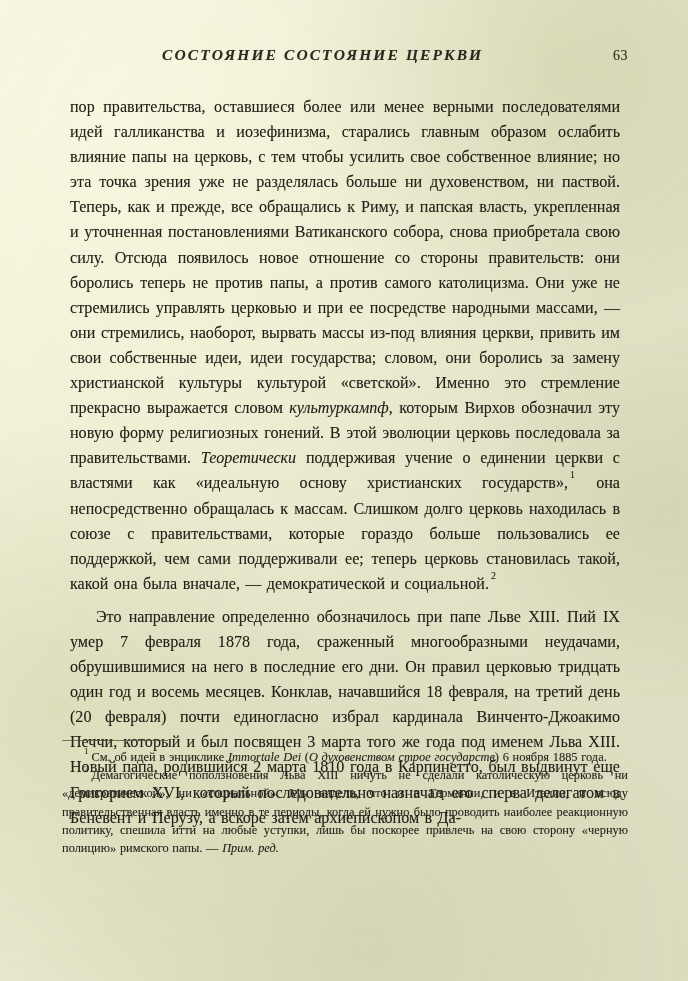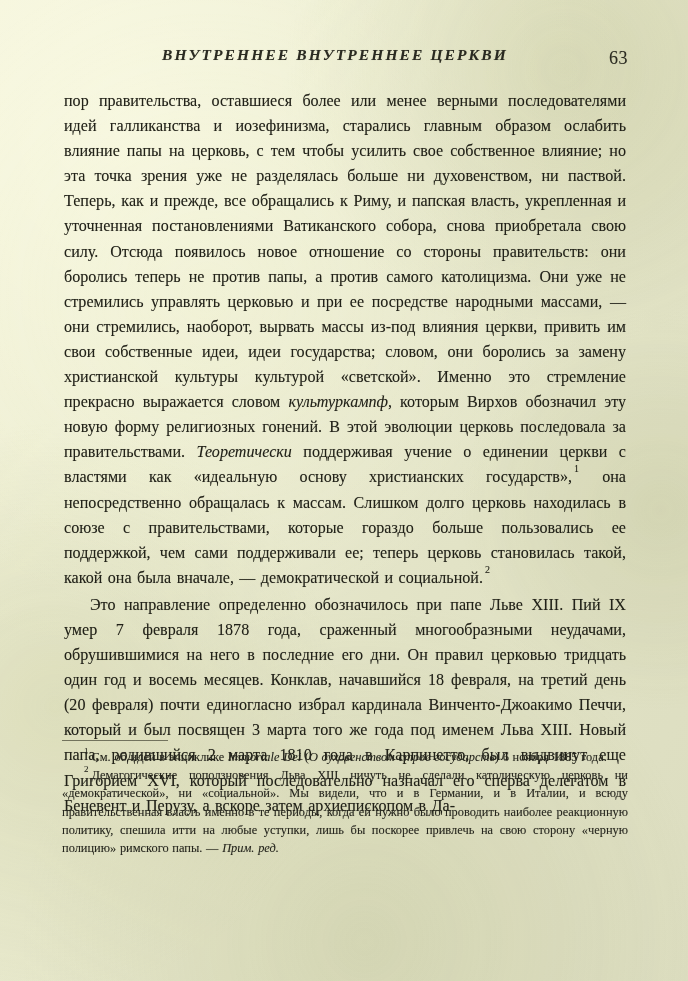--- a/index.html
+++ b/index.html
@@ -54,41 +54,41 @@
     font-size: 15.5px;
     letter-spacing: 2.1px;
     color: #2b2b22;
     white-space: nowrap;
   }
 
   #running-head .head-folio {
     position: absolute;
     right: 0;
     top: 2px;
-    font-size: 18px;
+    font-size: 14px;
     letter-spacing: 0.5px;
     color: #2e2e24;
   }
 
   
   #body-block {
     position: absolute;
     left: 62px;
     top: 86px;
     width: 566px;
     font-size: 16.1px;
     line-height: 25.1px;
     text-align: justify;
     text-justify: inter-word;
     word-spacing: 1.4px;
     color: #222219;
   }
 
   #body-block p {
-    margin: 2px;
+    margin: 8px;
     text-indent: 26px;
     text-align: justify;
   }
 
   #body-block p.cont {
     text-indent: 0;
   }
 
   .it {
     font-style: italic;
@@ -142,21 +142,21 @@
   #body-block, #footnotes, #running-head {
     text-shadow: 0 0 0.7px rgba(40,40,30,0.30);
   }
 </style>
 </head>
 <body>
 
 <div id="page">
 
   <div id="running-head">
-    <div class="head-title">ВНУТРЕННЕЕ ВНУТРЕННЕЕ ЦЕРКВИ</div>
+    <div class="head-title">СОСТОЯНИЕ СОСТОЯНИЕ ЦЕРКВИ</div>
     <div class="head-folio">63</div>
   </div>
 
   <div id="body-block">
 
     <p class="cont"><span>пор правительства, оставшиеся более или менее верными последователями идей галликанства и иозефинизма, старались главным образом ослабить влияние папы на церковь, с тем чтобы усилить свое собственное влияние; но эта точка зрения уже не разделялась больше ни духовенством, ни паствой. Теперь, как и прежде, все обращались к Риму, и папская власть, укрепленная и уточненная постановлениями Ватиканского собора, снова приобретала свою силу. Отсюда появилось новое отношение со стороны правительств: они боролись теперь не против папы, а против самого католицизма. Они уже не стремились управлять церковью и при ее посредстве народными массами, — они стремились, наоборот, вырвать массы из-под влияния церкви, привить им свои собственные идеи, идеи государства; словом, они боролись за замену христианской культуры культурой «светской». Именно это стремление прекрасно выражается словом </span><span class="it">культуркампф</span><span>, которым Вирхов обозначил эту новую форму религиозных гонений. В этой эволюции церковь последовала за правительствами. </span><span class="it">Теоретически</span><span> поддерживая учение о единении церкви с властями как «идеальную основу христианских государств»,</span><sup class="fn">1</sup><span> она непосредственно обращалась к массам. Слишком долго церковь находилась в союзе с правительствами, которые гораздо больше пользовались ее поддержкой, чем сами поддерживали ее; теперь церковь становилась такой, какой она была вначале, — демократической и социальной.</span><sup class="fn">2</sup></p>
 
     <p><span>Это направление определенно обозначилось при папе Льве XIII. Пий IX умер 7 февраля 1878 года, сраженный многообразными неудачами, обрушившимися на него в последние его дни. Он правил церковью тридцать один год и восемь месяцев. Конклав, начавшийся 18 февраля, на третий день (20 февраля) почти единогласно избрал кардинала Винченто-Джоакимо Печчи, который и был посвящен 3 марта того же года под именем Льва XIII. Новый папа, родившийся 2 марта 1810 года в Карпинетто, был выдвинут еще Григорием XVI, который последовательно назначал его сперва делегатом в Беневент и Перузу, а вскоре затем архиепископом в Да-</span></p>
 
   </div>

